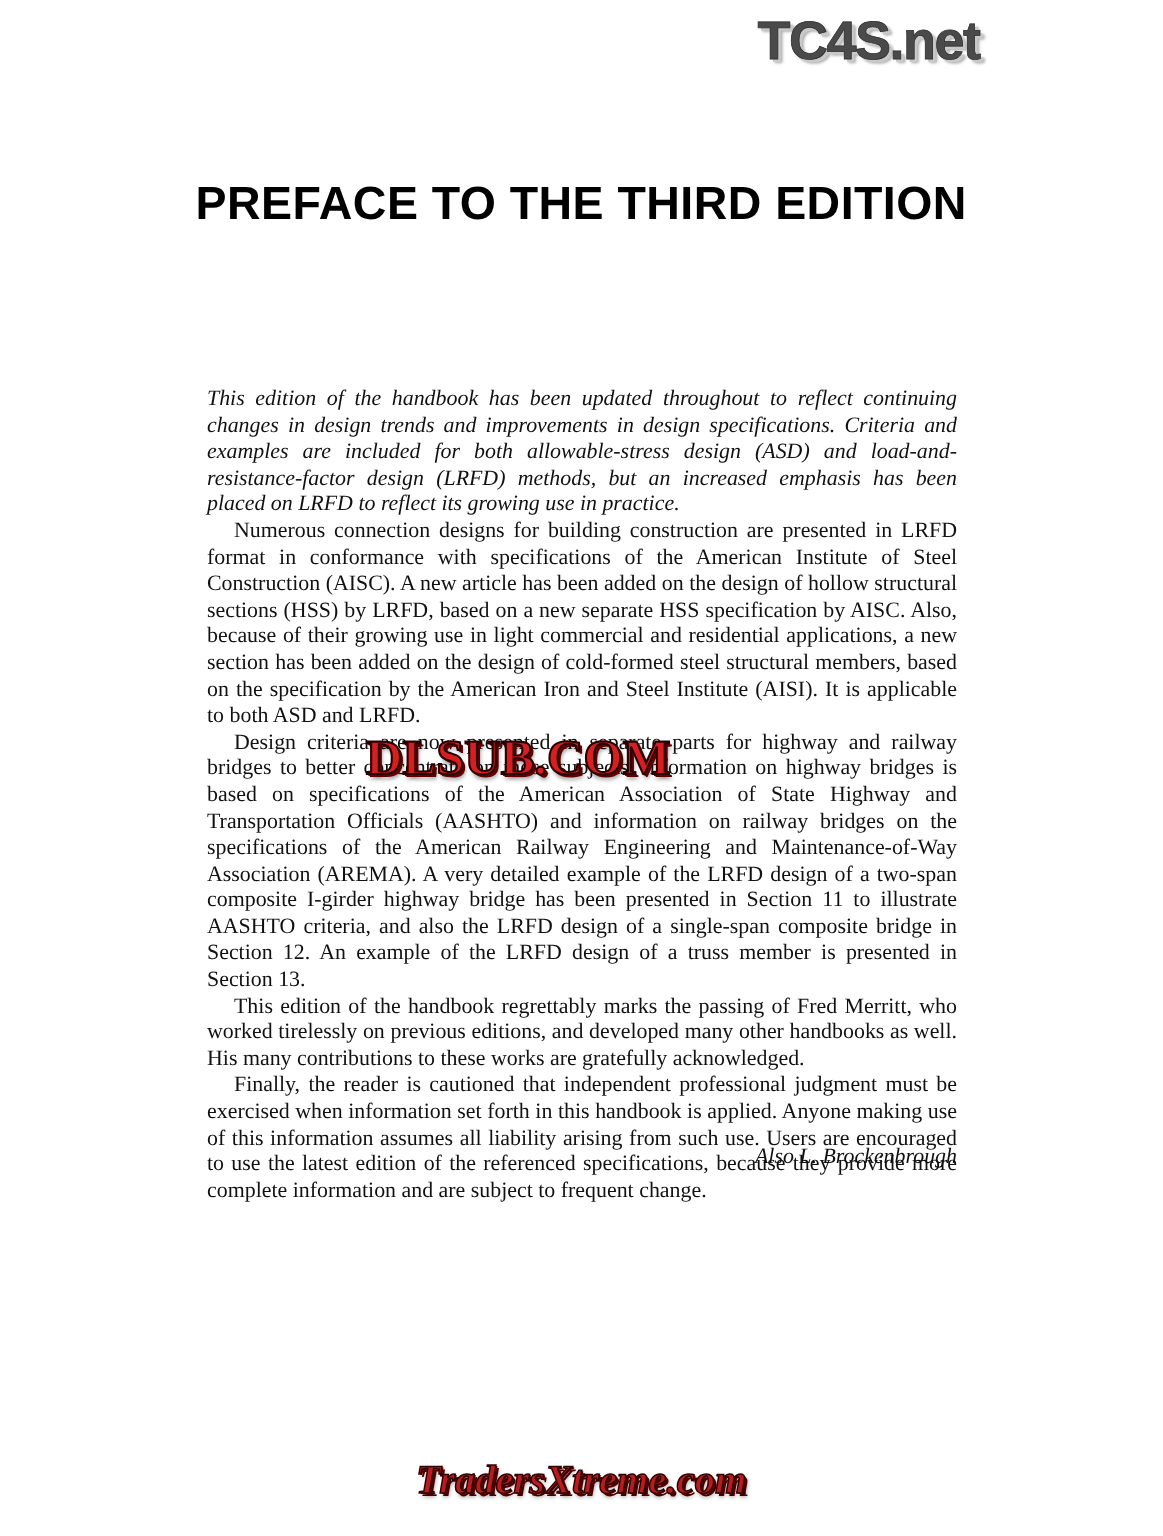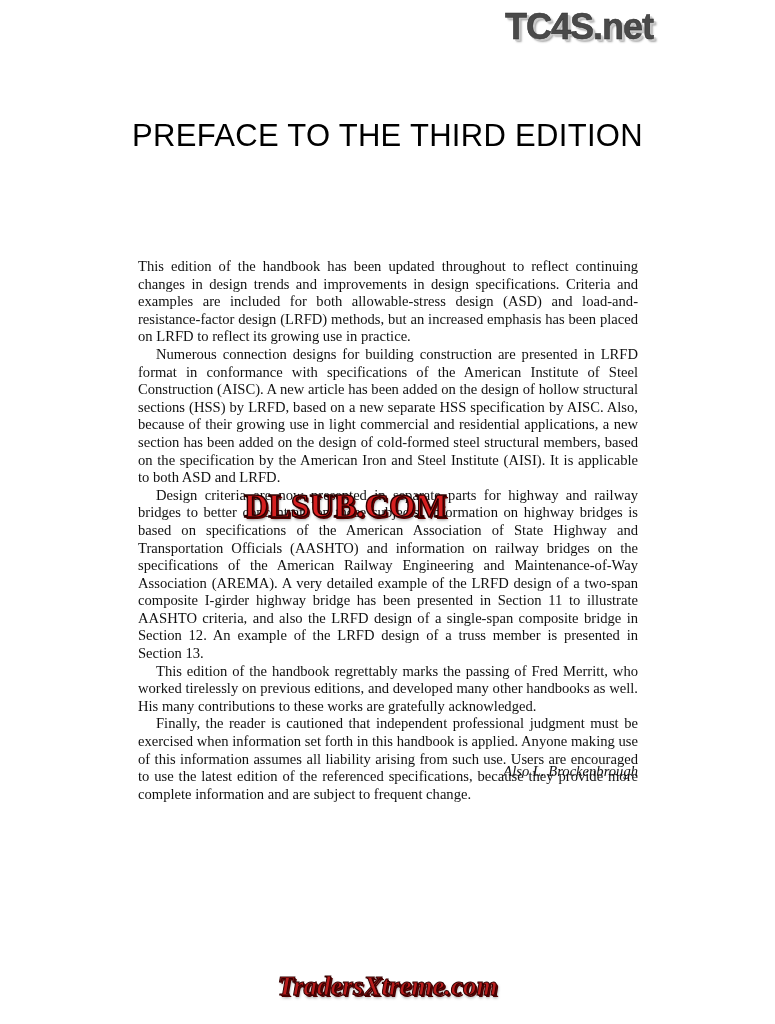--- a/index.html
+++ b/index.html
@@ -35,21 +35,21 @@
   }
 
   
   .doc-title {
     position: absolute;
     top: 118px;
     left: 0;
     width: 775px;
     text-align: center;
     font-family: "Liberation Sans", sans-serif;
-    font-weight: normal;
+    font-weight: bold;
     font-size: 31px;
     letter-spacing: 0.3px;
     color: #000;
   }
 
   
   .body-text {
     position: absolute;
     top: 258px;
     left: 138px;
@@ -58,20 +58,21 @@
     line-height: 17.6px;
     text-align: justify;
     color: #111;
   }
   .body-text p {
     margin: 0;
     text-indent: 18px;
   }
   .body-text p.first {
     text-indent: 0;
+    font-style: italic;
   }
 
   
   .signature {
     position: absolute;
     top: 763px;
     left: 138px;
     width: 500px;
     text-align: right;
     font-style: italic;

